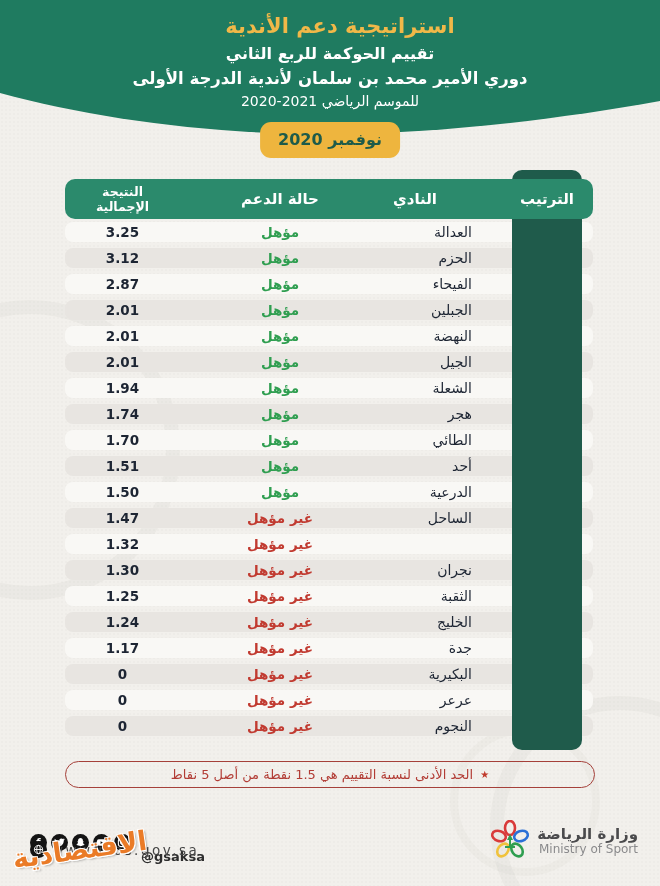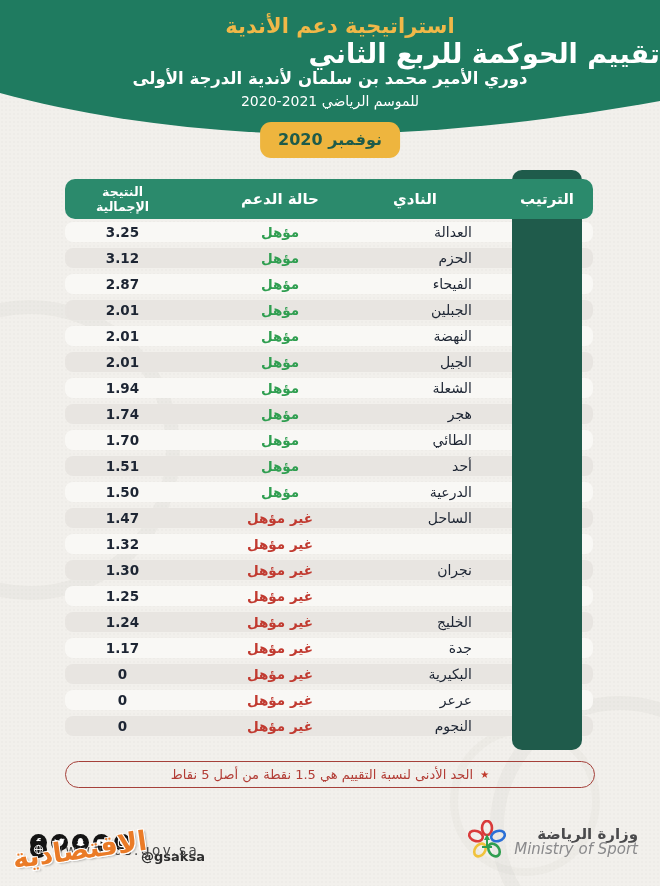--- a/index.html
+++ b/index.html
@@ -14,21 +14,21 @@
   
   .deco-circle { position:absolute; border-radius:50%; border:14px solid rgba(120,115,105,0.05); }
   .dc1 { width:300px; height:300px; left:-120px; top:300px; }
   .dc2 { width:260px; height:260px; right:-90px; bottom:-70px; }
   .dc3 { width:150px; height:150px; right:60px; bottom:10px; border-width:8px; border-color:rgba(120,115,105,0.04);}
 
   
   .hero-svg { position:absolute; top:0; left:0; }
   .hero-text { position:absolute; top:12px; left:0; width:660px; text-align:center; direction:rtl; color:#fff; }
   .hero-title   { color:#f1b848; font-weight:bold; font-size:21px; line-height:28px;padding-left:20px; }
-  .hero-sub     { font-weight:bold; font-size:27px; line-height:27px;text-align:right; }
+  .hero-sub     { font-weight:bold; font-size:16px; line-height:27px; }
   .hero-league  { font-weight:bold; font-size:16.5px; line-height:24px; }
   .hero-season  { font-size:14px; line-height:21px; font-weight:normal; }
   .badge {
     position:absolute; top:122px; left:50%; transform:translateX(-50%);
     min-width:124px; height:36px; padding:0 18px;
     background:#eeb53e; border-radius:11px;
     color:#1d5b4a; font-weight:bold; font-size:16px; line-height:36px;
     text-align:center; direction:rtl;
   }
 
@@ -79,21 +79,21 @@
   .website { font-size:13.5px; color:#474747; letter-spacing:2.5px; }
   .watermark {
     position:absolute; left:12px; top:834px; z-index:6;
     transform:rotate(-8deg); direction:rtl;
     font-size:27px; font-weight:bold; color:#ea7b27;
     text-shadow:-1px -1px 0 #fff, 1px -1px 0 #fff, -1px 1px 0 #fff, 1px 1px 0 #fff, 2px 2px 2px rgba(0,0,0,0.25);
   }
   .ministry { position:absolute; right:22px; top:820px; display:flex; align-items:center; gap:7px; }
   .ministry-text { text-align:right; }
   .ministry-ar { font-size:15px; font-weight:bold; color:#4a4a4c; direction:rtl; line-height:17px; }
-  .ministry-en { font-size:15px; color:#8a8a8c; line-height:13px;font-style:italic; }
+  .ministry-en { font-size:12px; color:#8a8a8c; line-height:13px; }
 </style>
 </head>
 <body>
 
 <div class="canvas">
   <div class="deco-circle dc1"></div>
   <div class="deco-circle dc2"></div>
   <div class="deco-circle dc3"></div>
 
   <svg class="hero-svg" width="660" height="145" viewBox="0 0 660 145">
@@ -212,20 +212,21 @@
     <div class="row even">
       <span class="cell c-score">1.30</span>
       <span class="cell c-status no">غير مؤهل</span>
       <span class="cell c-club">نجران</span>
       <span class="cell c-rank">14</span>
     </div>
 
     <div class="row odd">
       <span class="cell c-score">1.25</span>
       <span class="cell c-status no">غير مؤهل</span>
+      <span class="cell c-club">الثقبة</span>
       <span class="cell c-rank">15</span>
     </div>
 
     <div class="row even">
       <span class="cell c-score">1.24</span>
       <span class="cell c-status no">غير مؤهل</span>
       <span class="cell c-club">الخليج</span>
       <span class="cell c-rank">16</span>
     </div>
 

